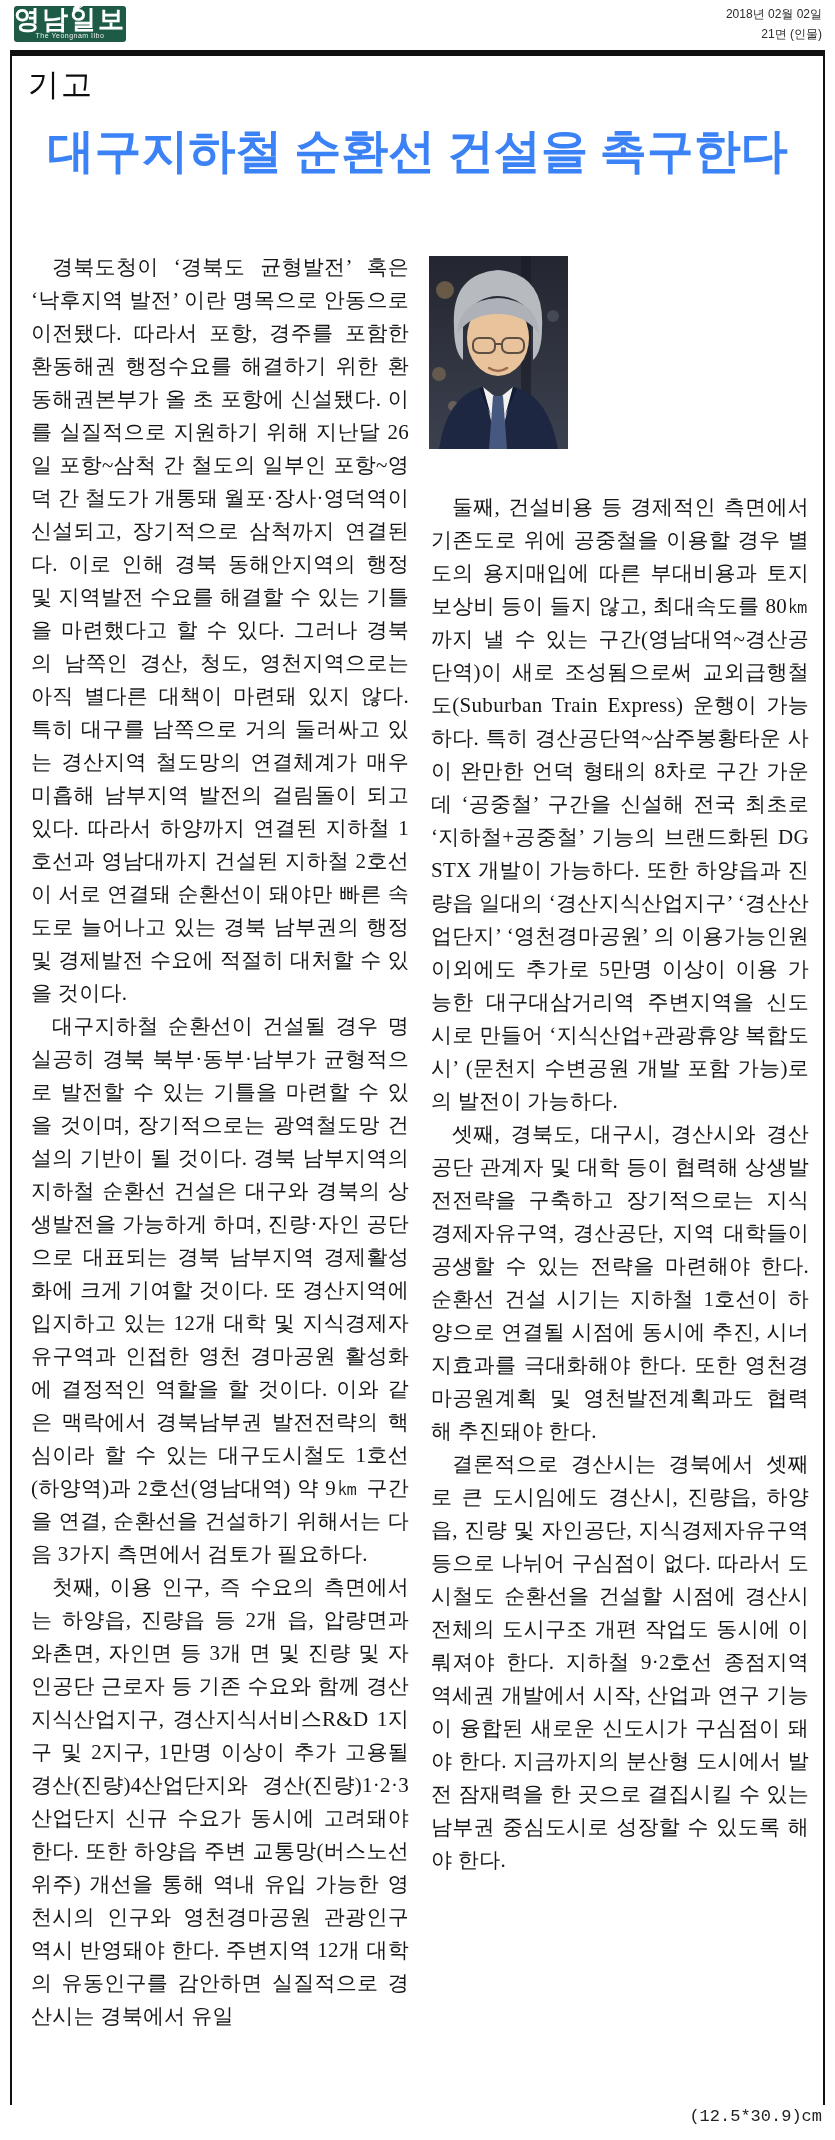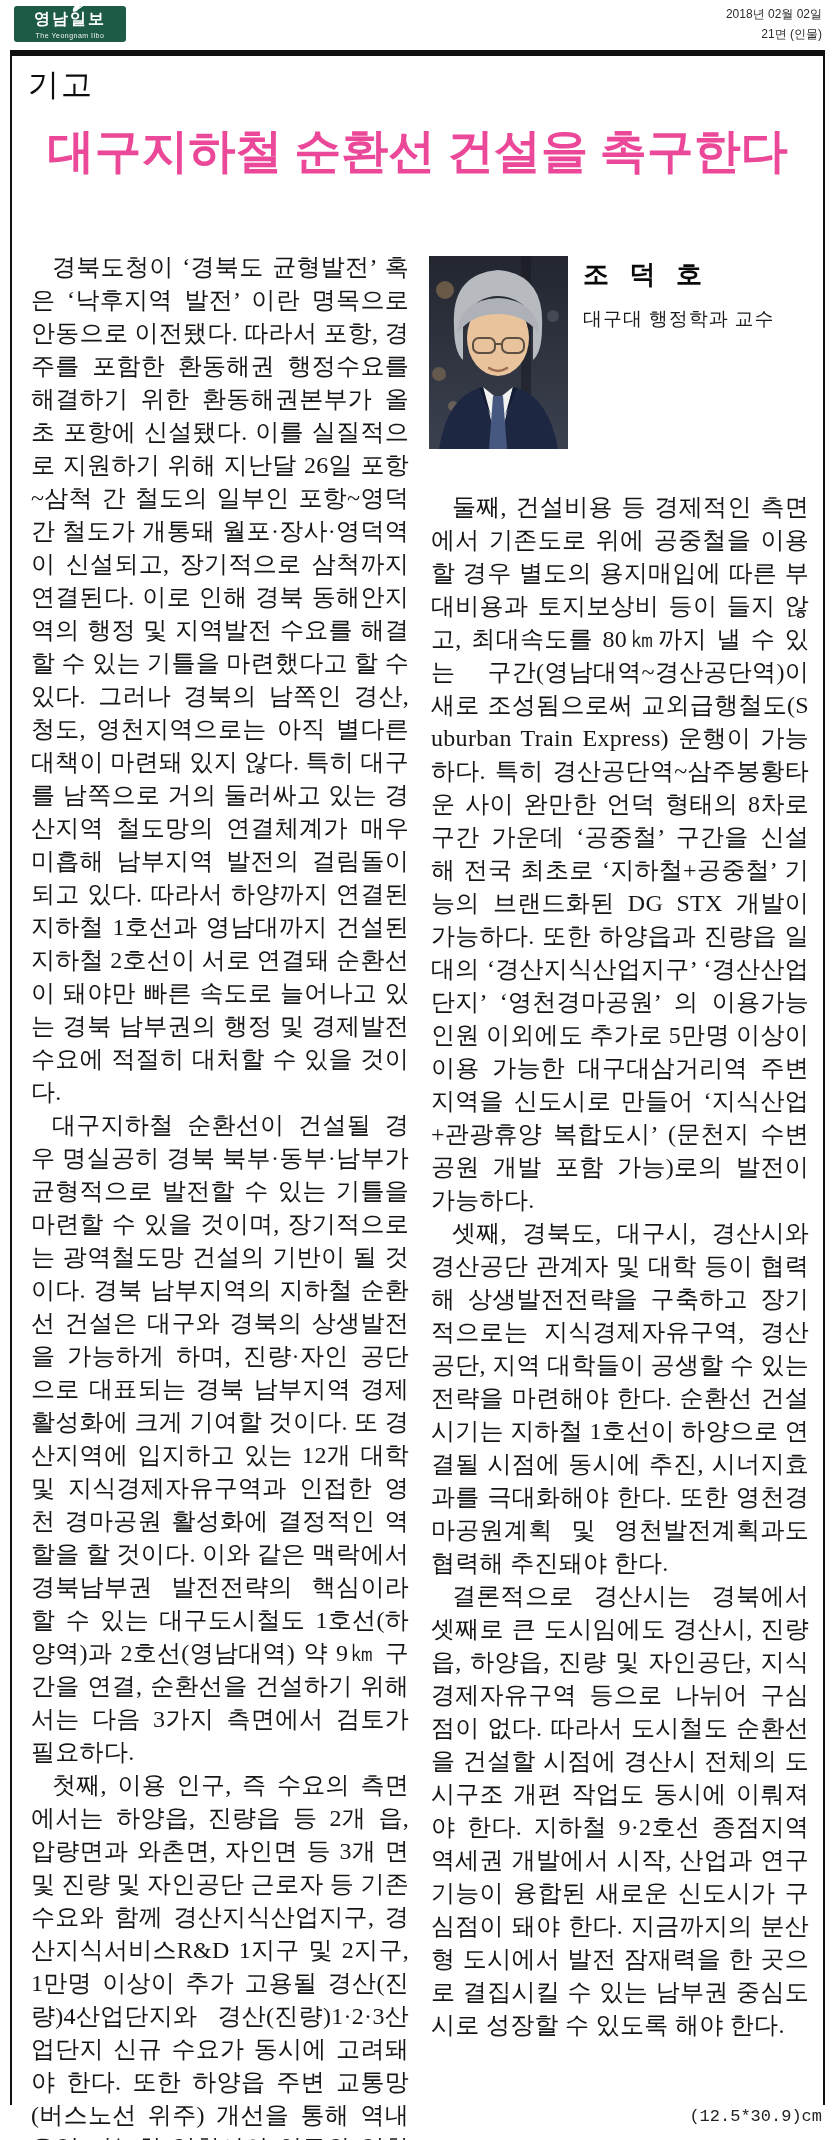--- a/index.html
+++ b/index.html
@@ -4,39 +4,39 @@
 <style>
   html,body { margin:0; padding:0; background:#ffffff; }
   .page { position:relative; width:835px; height:2140px; background:#fff;
           font-family:"Liberation Serif","DejaVu Serif",serif; color:#111; overflow:hidden; }
 
   
   .masthead { position:absolute; top:4px; left:14px; right:13px; height:44px; }
   .logo { position:absolute; left:0; top:2px; width:112px; height:36px; background:#1e5b47;
           border-radius:3px; color:#fff; text-align:center;
           font-family:"Liberation Sans","DejaVu Sans",sans-serif; }
-  .logo-main { font-size:16px; font-weight:bold; line-height:26px; letter-spacing:2px; }
+  .logo-main { font-size:26px; font-weight:bold; line-height:26px; letter-spacing:2px; }
   .logo-tagline { font-size:7px; line-height:7px; opacity:.92; letter-spacing:.5px; }
   .dish { position:absolute; left:57px; top:-3px; }
   .dateblock { position:absolute; right:0; top:0; text-align:right;
                font-family:"Liberation Sans","DejaVu Sans",sans-serif;
                font-size:12px; line-height:20px; color:#2b2b2b; }
 
   
   .article-box { position:absolute; top:50px; left:10px; width:815px; height:2055px;
                  box-sizing:border-box; border-top:6px solid #101010;
                  border-left:2px solid #101010; border-right:2px solid #101010; }
   .section-label { position:absolute; top:8px; left:16px; font-size:31px; font-weight:normal;
                    font-family:"Liberation Sans","DejaVu Sans",sans-serif; letter-spacing:2px; color:#0d0d0d; }
   .title { position:absolute; top:66px; left:0; width:100%; margin:0; text-align:center;
-           font-size:47px; line-height:58px; font-weight:700; letter-spacing:0; color:#ec4899;font-family:Liberation Serif, serif; }
+           font-size:47px; line-height:58px; font-weight:700; letter-spacing:0; color:#3b82f6;font-family:Liberation Serif, serif; }
 
   .columns { position:absolute; top:195px; left:19px; width:778px; display:flex; gap:22px; }
   .col { width:378px; }
-  .para { margin:0; font-size:24px; line-height:33px; text-align:justify; word-break:break-all;
+  .para { margin:0; font-size:21px; line-height:33px; text-align:justify; word-break:break-all;
           letter-spacing:.3px; color:#161616; }
   .para.indent { text-indent:21px; }
 
   
   .author { position:relative; height:240px; }
   .photo { position:absolute; left:-2px; top:5px; width:139px; height:193px; display:block; }
   .author-meta { position:absolute; left:152px; top:6px; }
   .author-name { font-size:26px; font-weight:bold; letter-spacing:7px; color:#0a0a0a; }
   .author-aff { font-size:19px; margin-top:14px; letter-spacing:1px; color:#1a1a1a; }
 
@@ -96,24 +96,20 @@
             <rect x="44" y="82" width="22" height="15" rx="6" fill="none" stroke="#5d4f41" stroke-width="2"></rect>
             <rect x="73" y="82" width="22" height="15" rx="6" fill="none" stroke="#5d4f41" stroke-width="2"></rect>
             <line x1="66" y1="88" x2="73" y2="88" stroke="#5d4f41" stroke-width="2"></line>
             <path d="M60,112 Q69,118 78,112" fill="none" stroke="#9c6a4e" stroke-width="2.5" stroke-linecap="round"></path>
             <path d="M10,193 Q18,142 50,132 L69,146 L88,132 Q120,142 129,193 Z" fill="#1d2742"></path>
             <path d="M54,131 L69,193 L84,131 L69,143 Z" fill="#f2f2f0"></path>
             <path d="M64,140 L74,140 L78,193 L60,193 Z" fill="#46587f"></path>
             <path d="M50,132 L62,160 L54,131 Z" fill="#131c33"></path>
             <path d="M88,132 L76,160 L84,131 Z" fill="#131c33"></path>
           </svg>
-          <div class="author-meta">
-            <div class="author-name">조 덕 호</div>
-            <div class="author-aff">대구대 행정학과 교수</div>
-          </div>
         </div>
         <div>
             <p class="para indent">둘째, 건설비용 등 경제적인 측면에서 기존도로 위에 공중철을 이용할 경우 별도의 용지매입에 따른 부대비용과 토지보상비 등이 들지 않고, 최대속도를 80㎞까지 낼 수 있는 구간(영남대역~경산공단역)이 새로 조성됨으로써 교외급행철도(Suburban Train Express) 운행이 가능하다. 특히 경산공단역~삼주봉황타운 사이 완만한 언덕 형태의 8차로 구간 가운데 ‘공중철’ 구간을 신설해 전국 최초로 ‘지하철+공중철’ 기능의 브랜드화된 DG STX 개발이 가능하다. 또한 하양읍과 진량읍 일대의 ‘경산지식산업지구’ ‘경산산업단지’ ‘영천경마공원’ 의 이용가능인원 이외에도 추가로 5만명 이상이 이용 가능한 대구대삼거리역 주변지역을 신도시로 만들어 ‘지식산업+관광휴양 복합도시’ (문천지 수변공원 개발 포함 가능)로의 발전이 가능하다.</p>
             <p class="para indent">셋째, 경북도, 대구시, 경산시와 경산공단 관계자 및 대학 등이 협력해 상생발전전략을 구축하고 장기적으로는 지식경제자유구역, 경산공단, 지역 대학들이 공생할 수 있는 전략을 마련해야 한다. 순환선 건설 시기는 지하철 1호선이 하양으로 연결될 시점에 동시에 추진, 시너지효과를 극대화해야 한다. 또한 영천경마공원계획 및 영천발전계획과도 협력해 추진돼야 한다.</p>
             <p class="para indent">결론적으로 경산시는 경북에서 셋째로 큰 도시임에도 경산시, 진량읍, 하양읍, 진량 및 자인공단, 지식경제자유구역 등으로 나뉘어 구심점이 없다. 따라서 도시철도 순환선을 건설할 시점에 경산시 전체의 도시구조 개편 작업도 동시에 이뤄져야 한다. 지하철 9·2호선 종점지역 역세권 개발에서 시작, 산업과 연구 기능이 융합된 새로운 신도시가 구심점이 돼야 한다. 지금까지의 분산형 도시에서 발전 잠재력을 한 곳으로 결집시킬 수 있는 남부권 중심도시로 성장할 수 있도록 해야 한다.</p>
           </div>
       </div>
     </div>
   </section>
 

